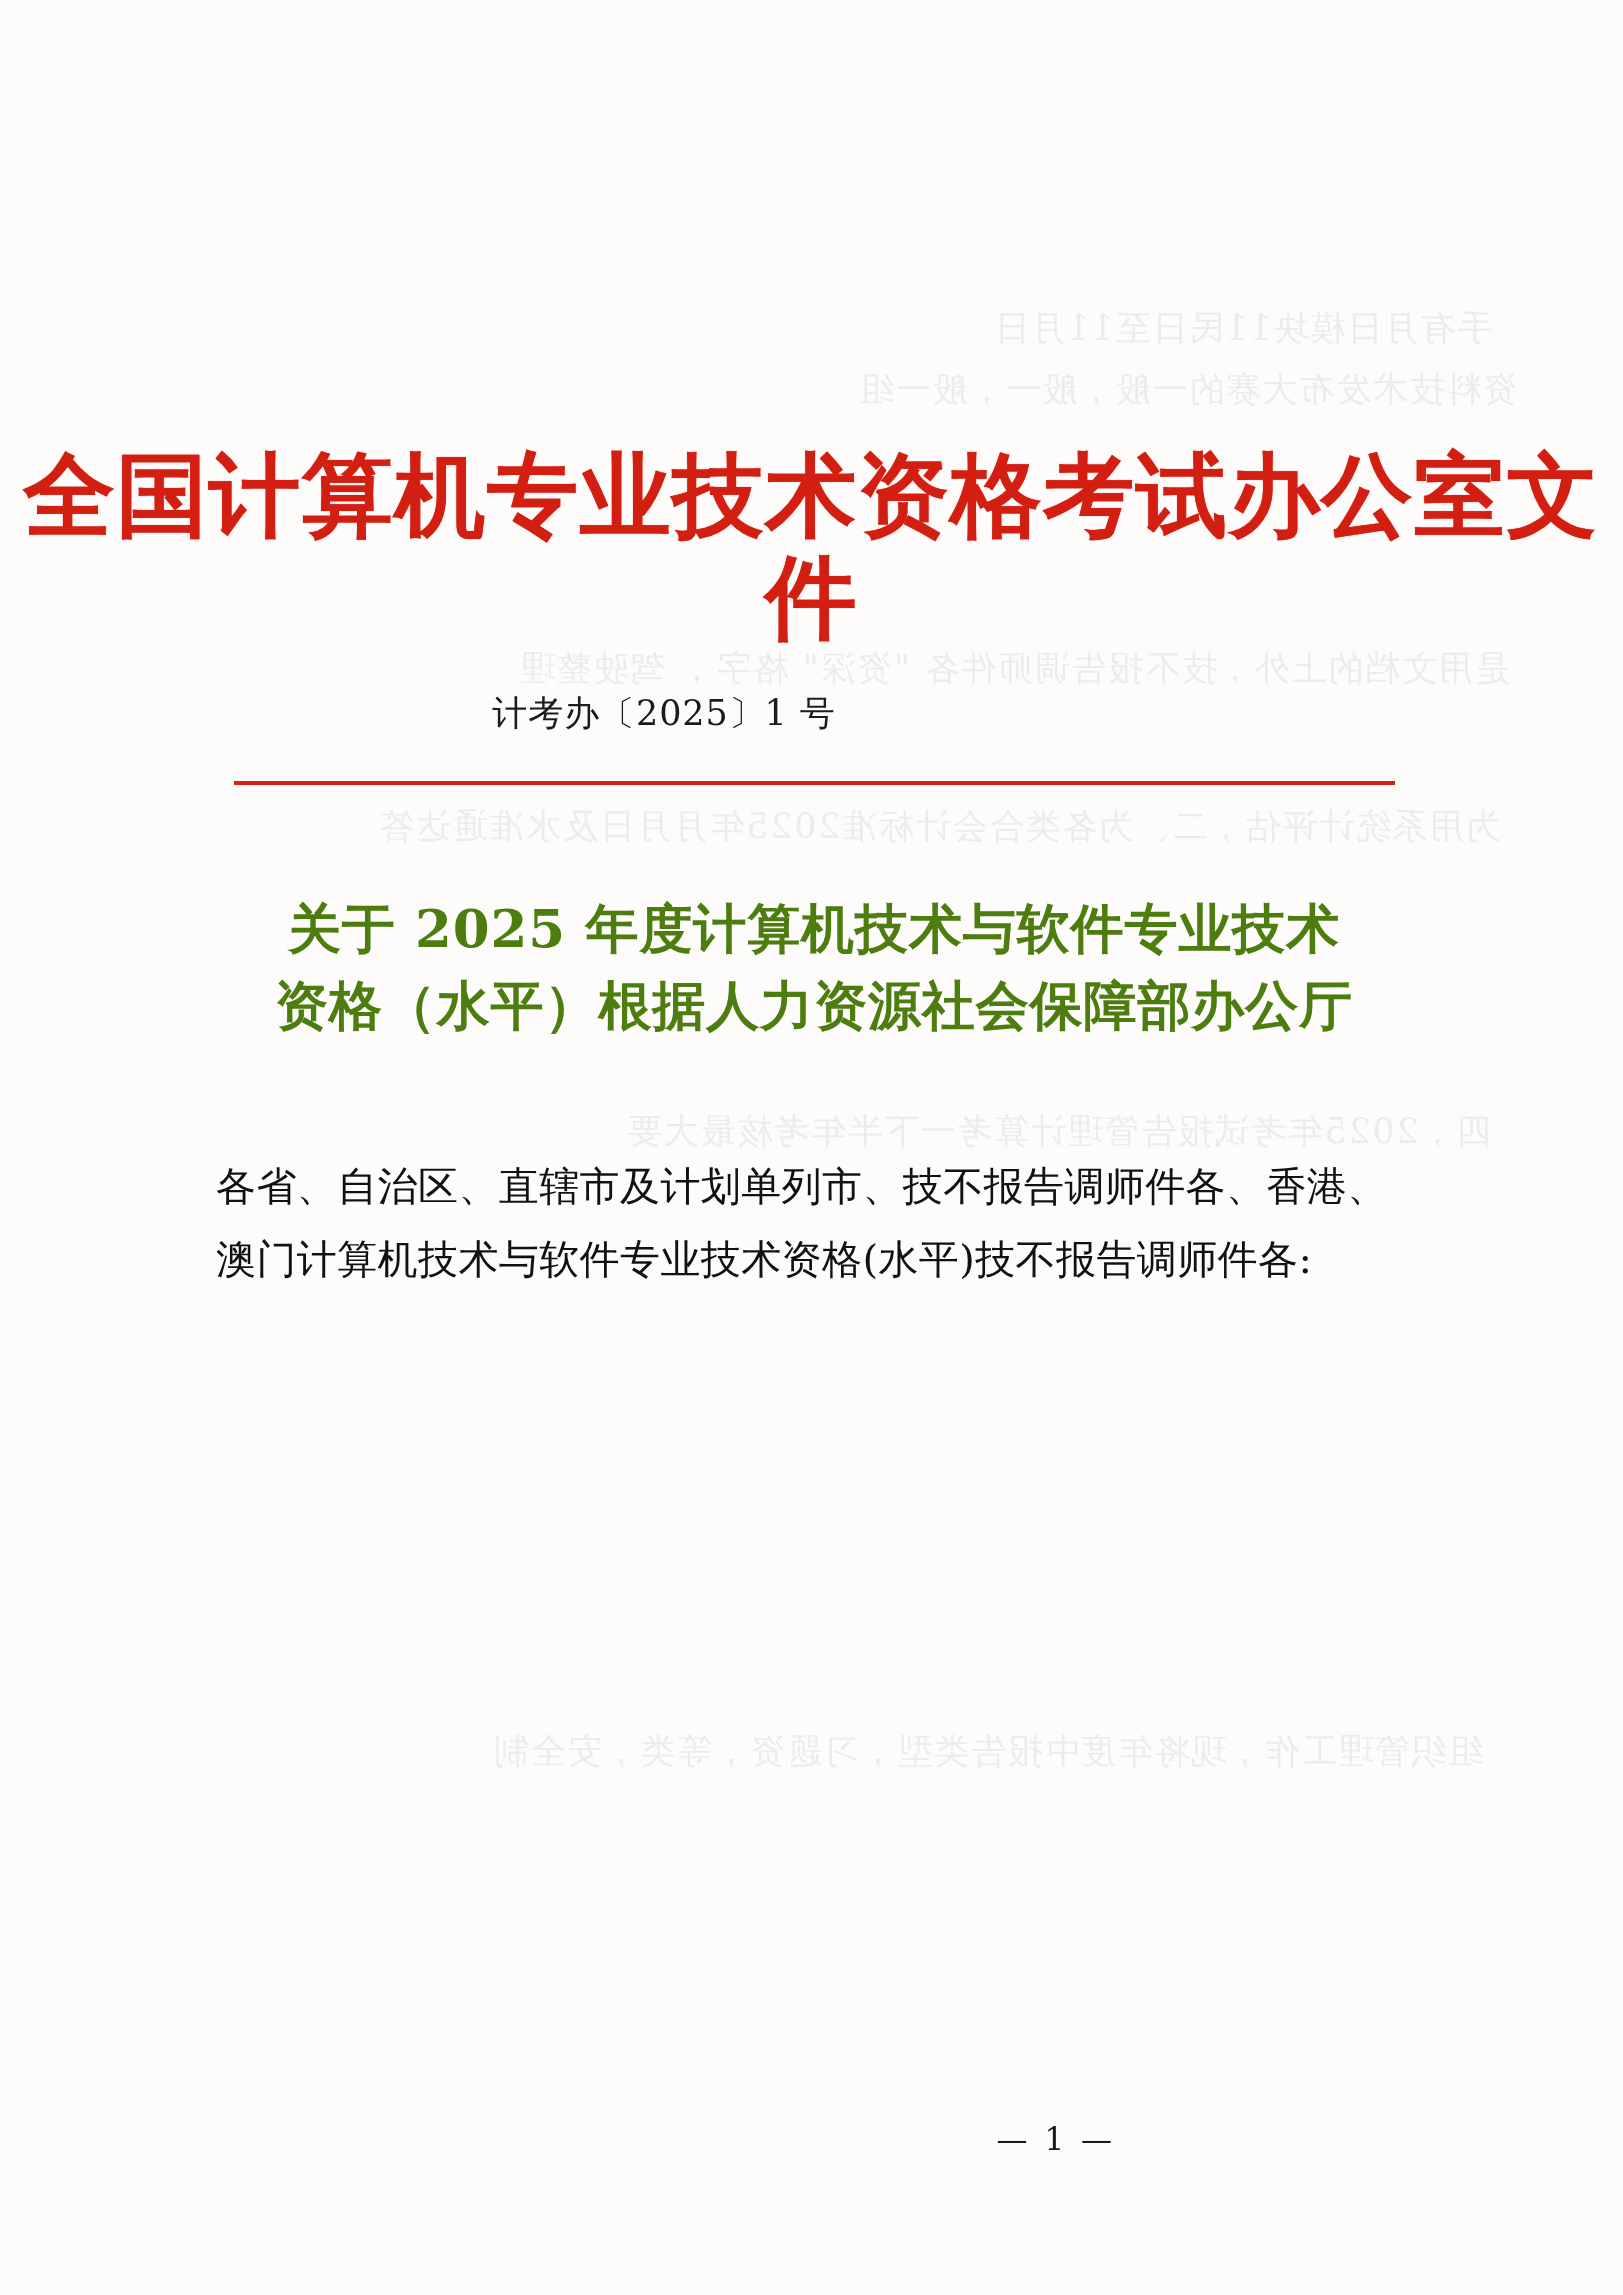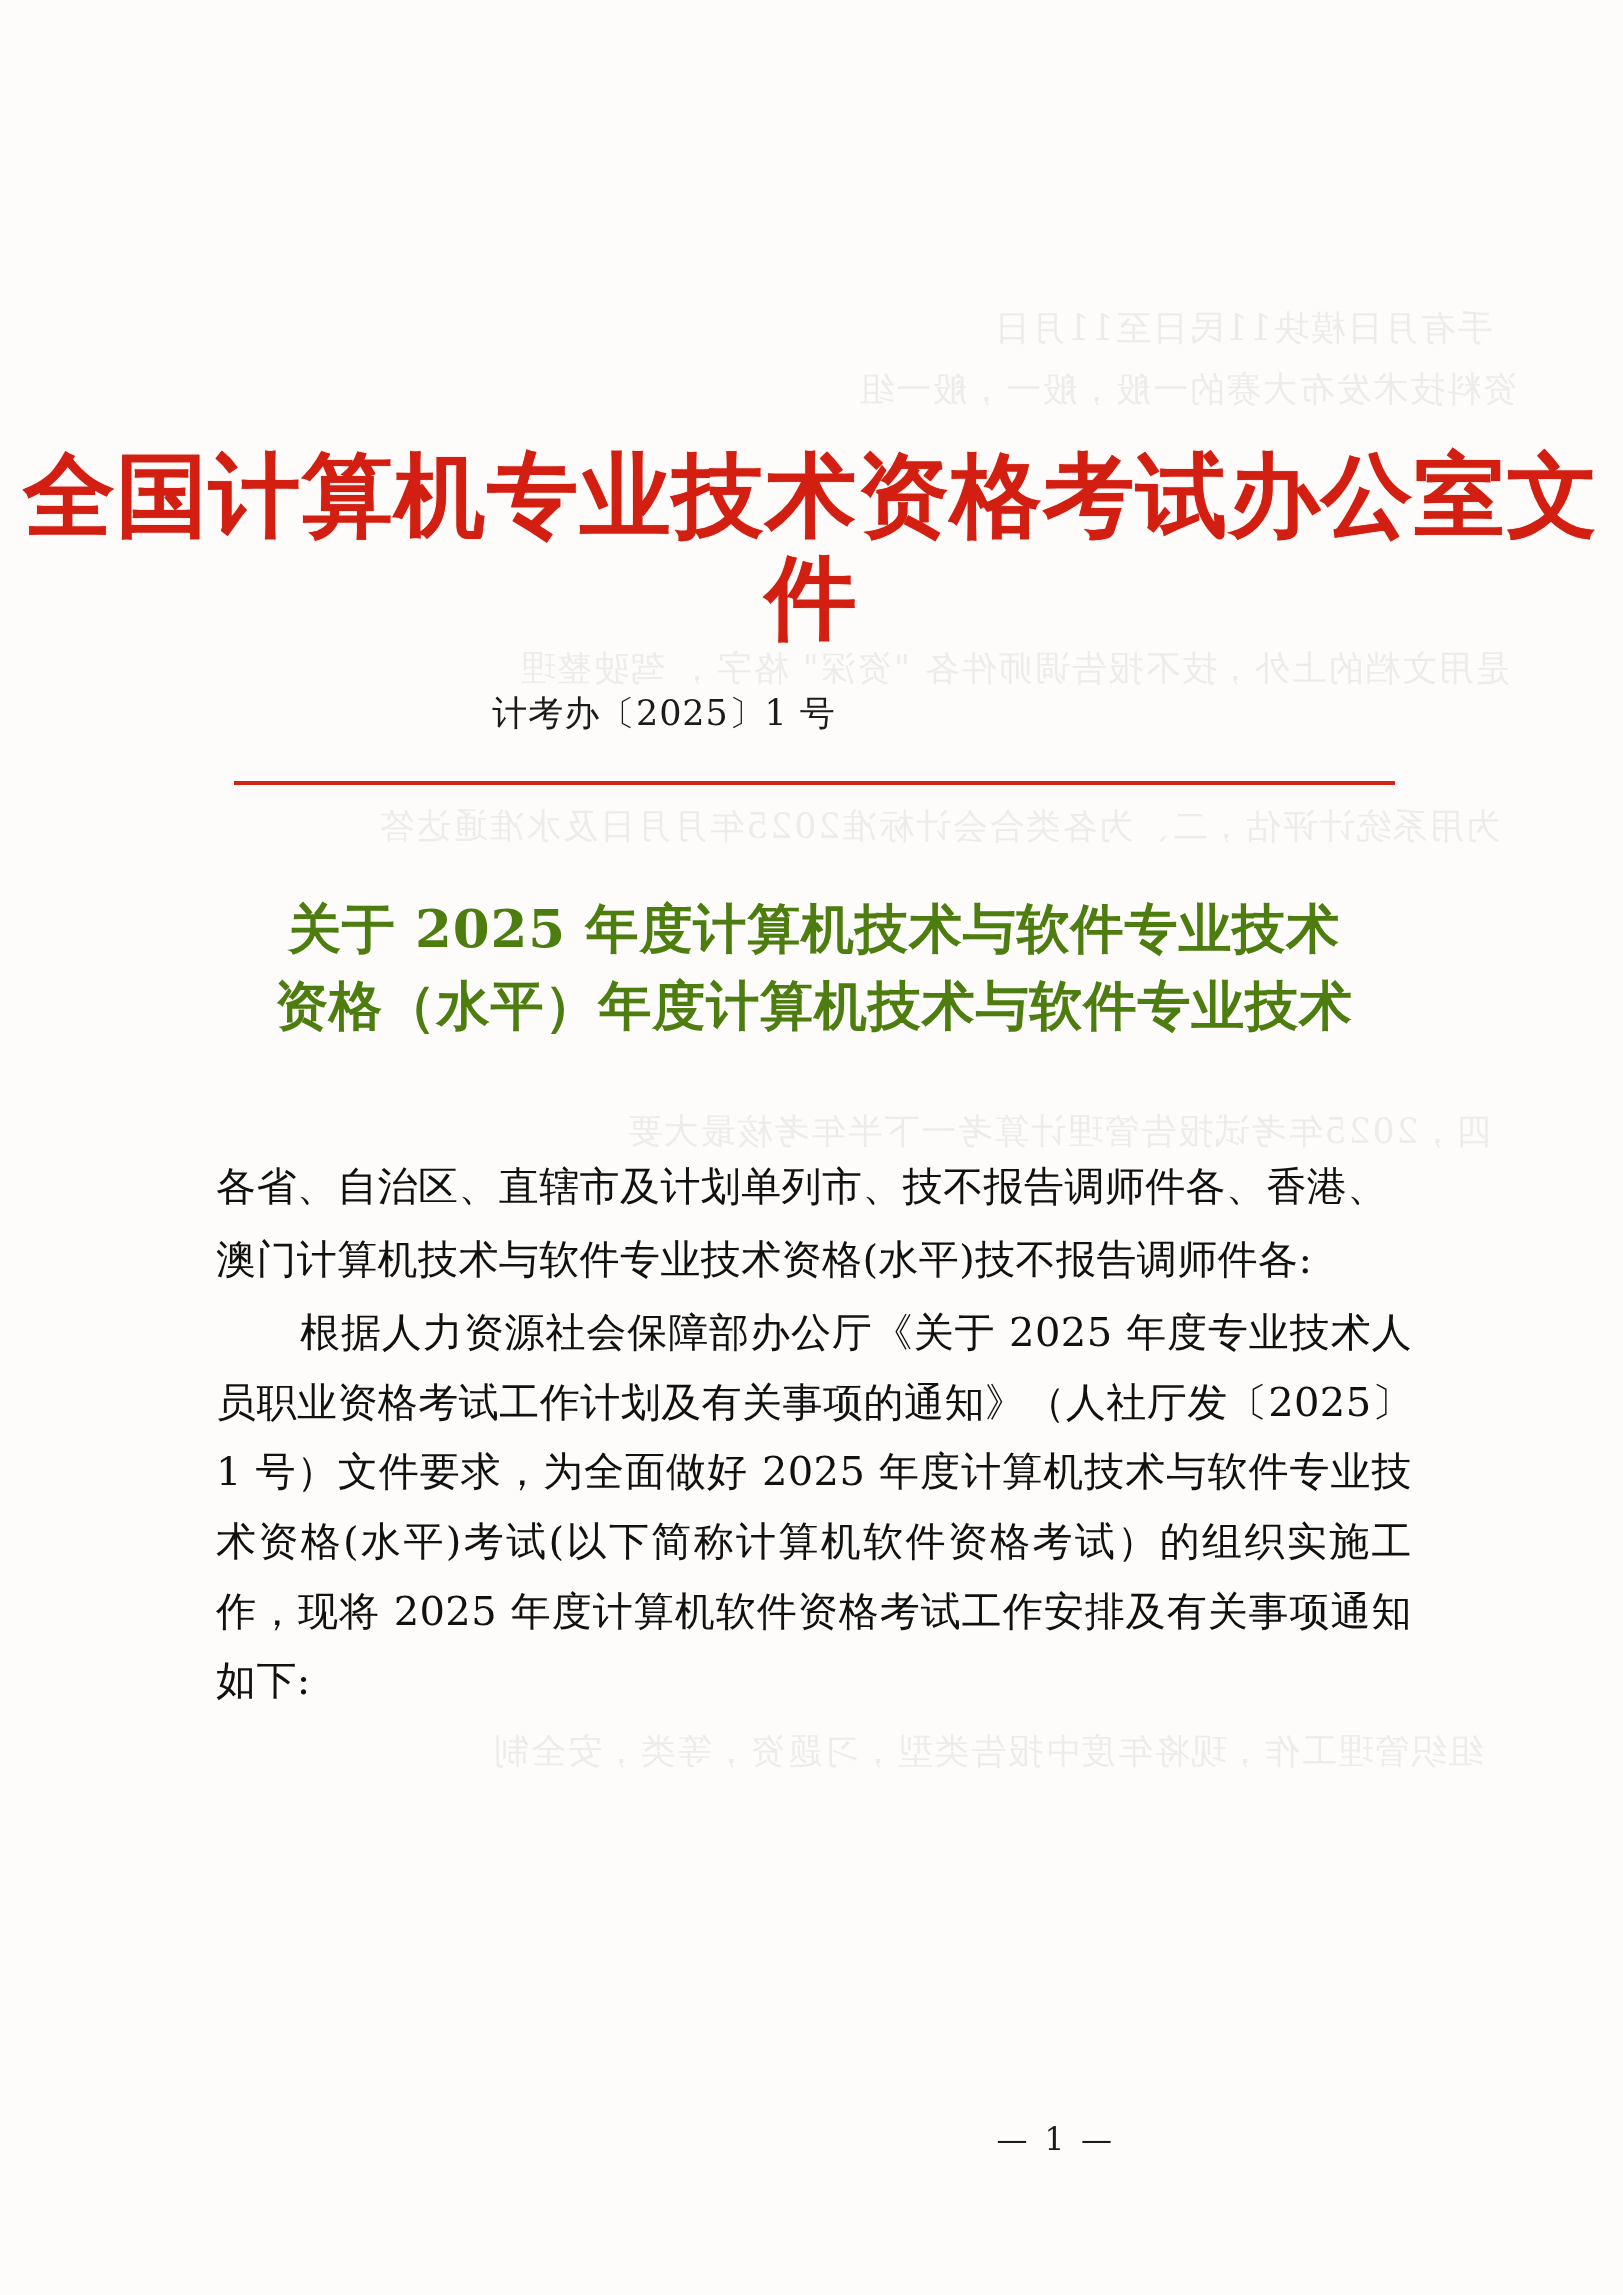--- a/index.html
+++ b/index.html
@@ -131,27 +131,26 @@
   <div class="sheet">
 
     <div class="masthead">全国计算机专业技术资格考试办公室文件</div>
 
     <div class="docnum">计考办〔2025〕1 号</div>
 
     <div class="redrule"></div>
 
     <div class="title">
       <div>关于 2025 年度计算机技术与软件专业技术</div>
-      <div>资格（水平）年度计算机技术与软件专业技术</div>
+      <div>资格（水平）根据人力资源社会保障部办公厅</div>
     </div>
 
     <div class="body">
       <p>各省、自治区、直辖市及计划单列市、技不报告调师件各、香港、</p>
       <p>澳门计算机技术与软件专业技术资格(水平)技不报告调师件各:</p>
-      <p class="indent">根据人力资源社会保障部办公厅《关于 2025 年度专业技术人员职业资格考试工作计划及有关事项的通知》（人社厅发〔2025〕1 号）文件要求，为全面做好 2025 年度计算机技术与软件专业技术资格(水平)考试(以下简称计算机软件资格考试）的组织实施工作，现将 2025 年度计算机软件资格考试工作安排及有关事项通知如下:</p>
     </div>
 
     <div class="pagenum">
       <span>— 1 —</span>
     </div>
 
   </div>
 </div>
 
 

